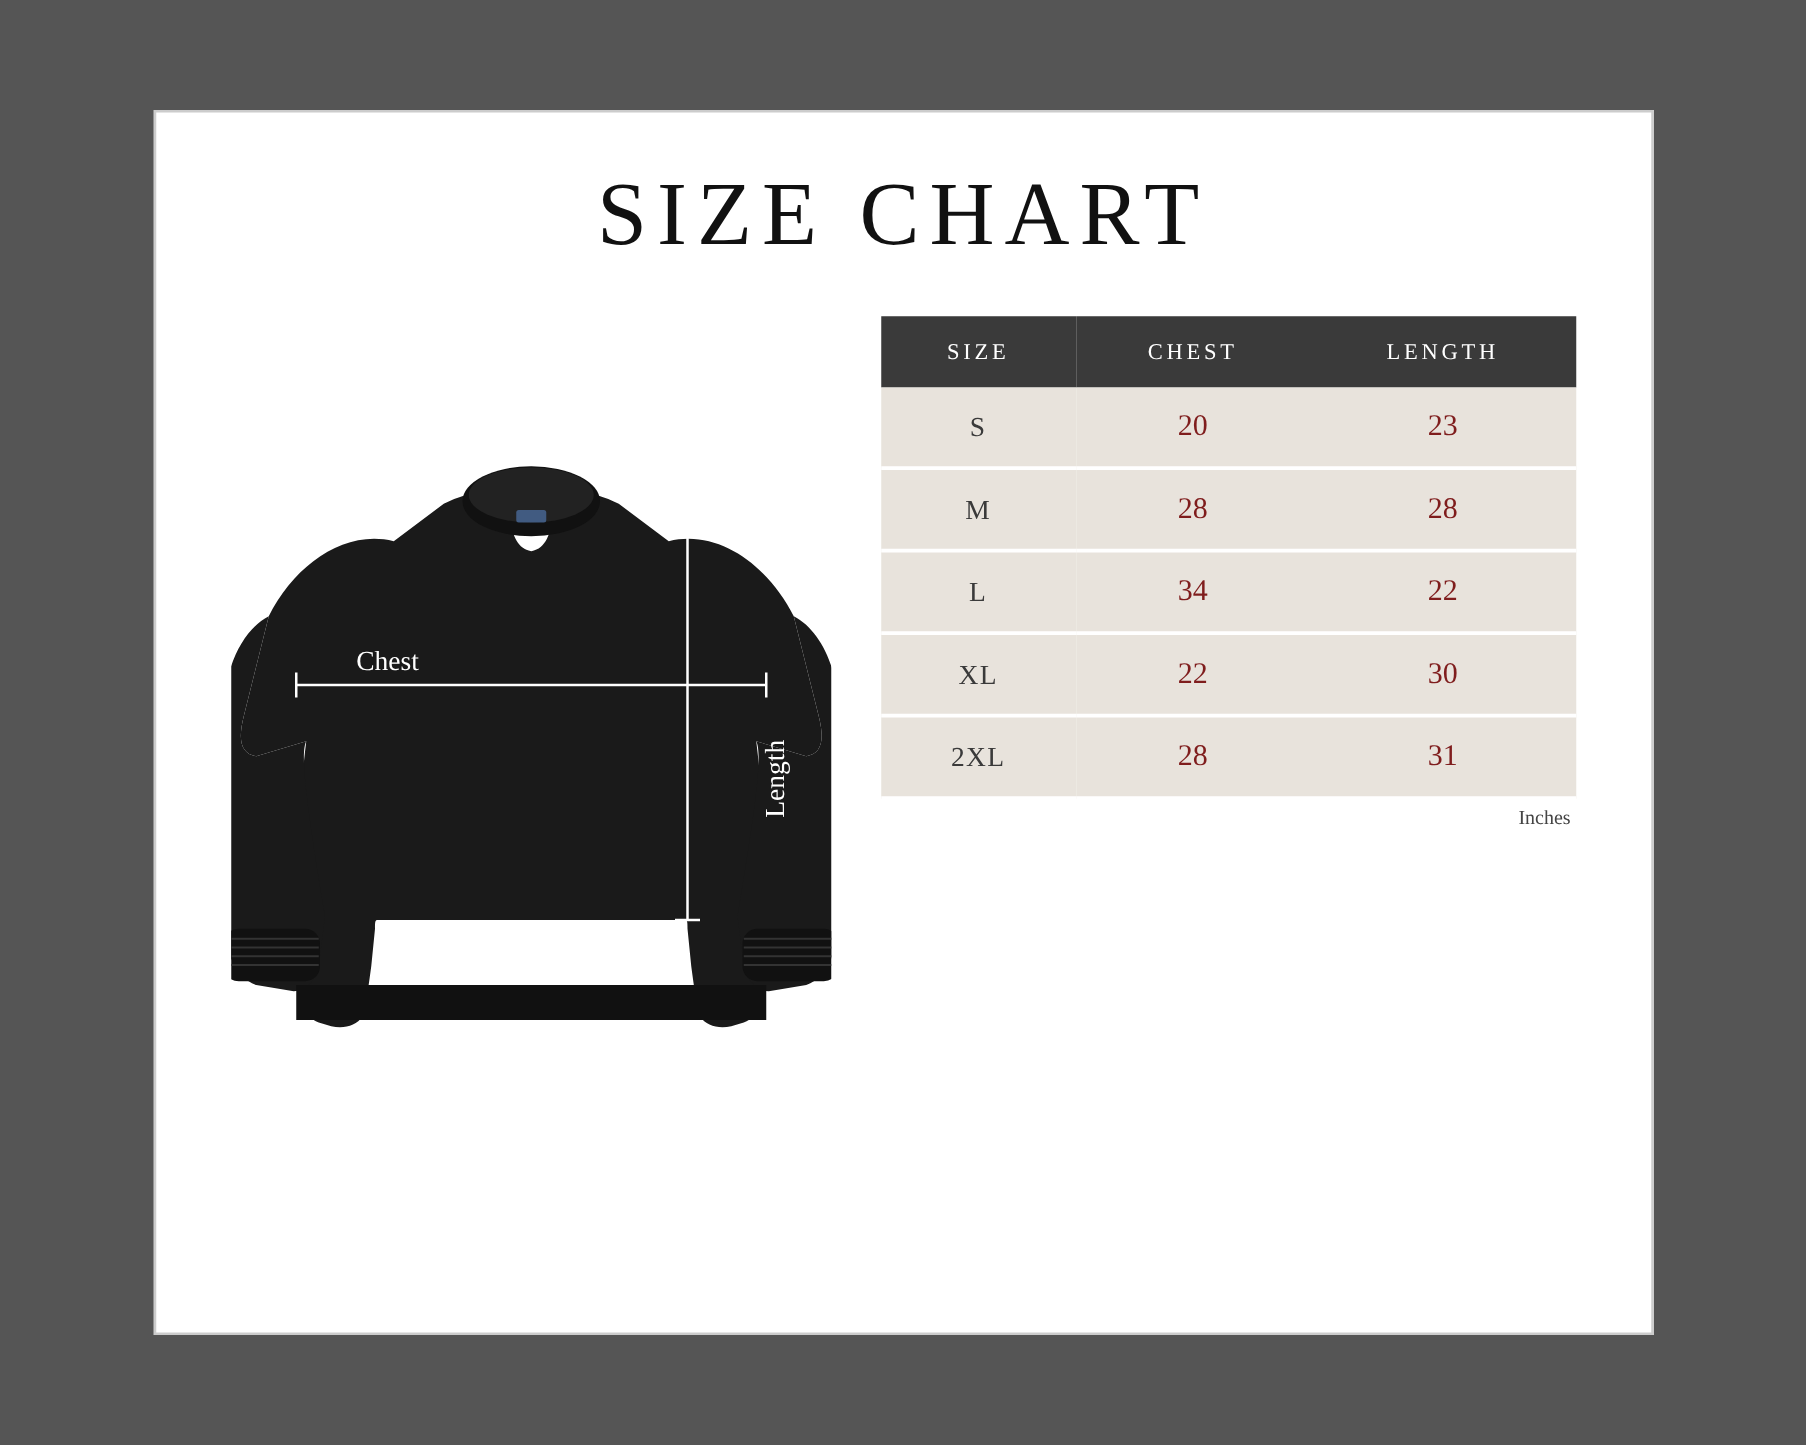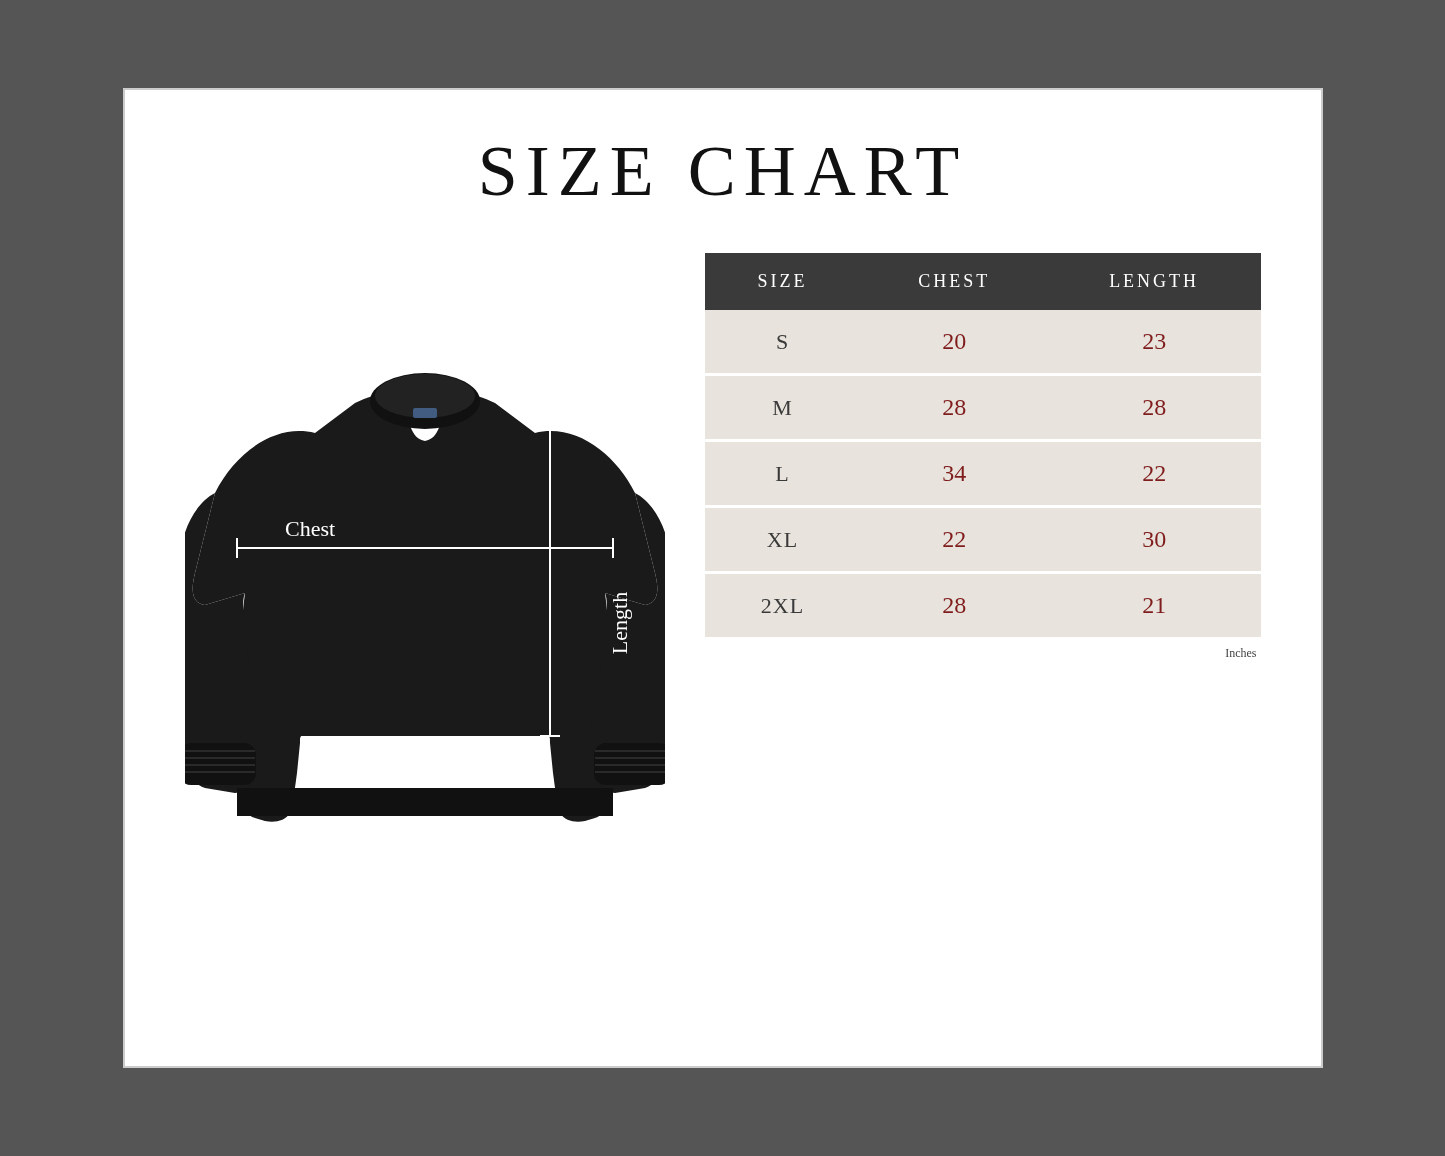--- a/index.html
+++ b/index.html
@@ -91,21 +91,21 @@
     }
 
     .size-table tbody tr td:first-child {
       color: #3a3a3a;
       font-size: 22px;
       letter-spacing: 1px;
     }
 
     .inches-note {
       color: #444;
-      font-size: 12px;
+      font-size: 16px;
       font-family: Georgia, serif;
       margin-top: 6px;
       text-align: right;
       width: 100%;
       padding-right: 4px;
     }
   </style>
 </head>
 <body>
 
@@ -243,21 +243,21 @@
               <td>22</td>
             </tr>
             <tr>
               <td>XL</td>
               <td>22</td>
               <td>30</td>
             </tr>
             <tr>
               <td>2XL</td>
               <td>28</td>
-              <td>21</td>
+              <td>31</td>
             </tr>
           </tbody>
       </table>
       <div class="inches-note">Inches</div>
     </div>
 
   </div>
 </div>
 
 </body></html>

